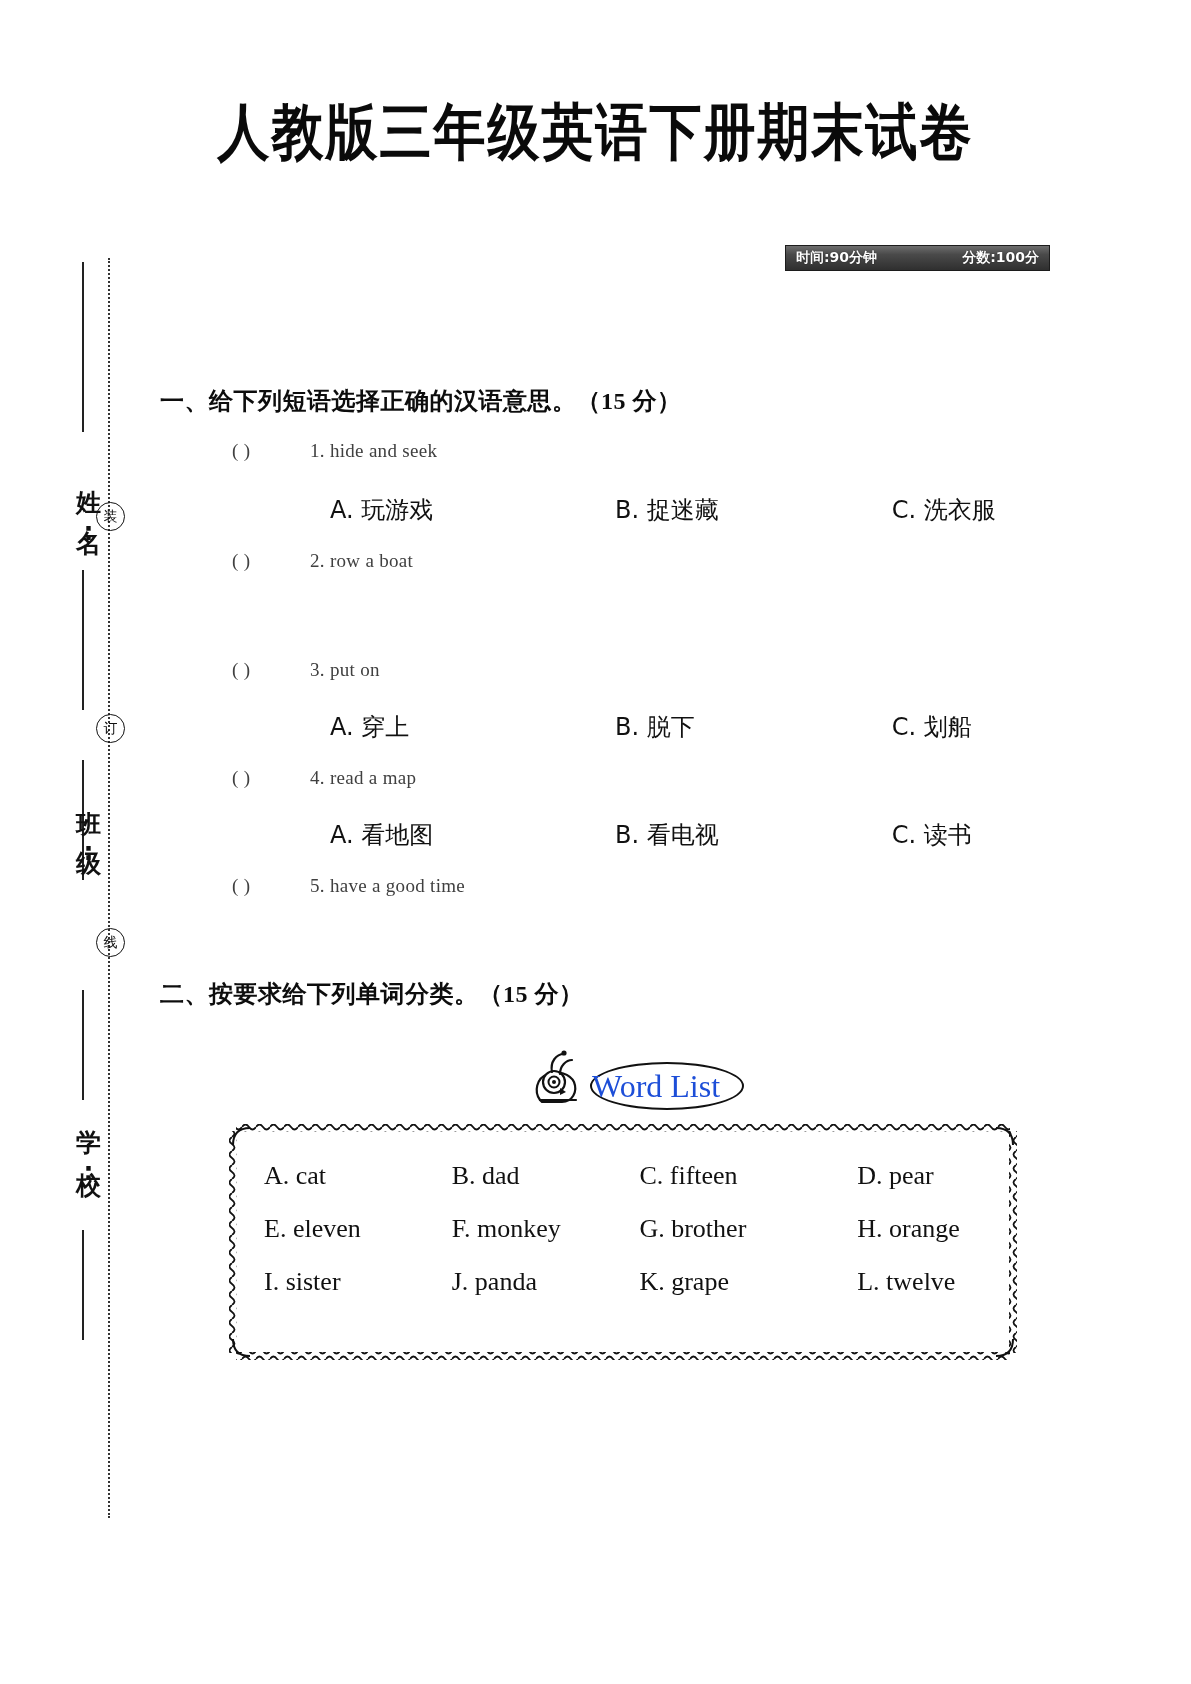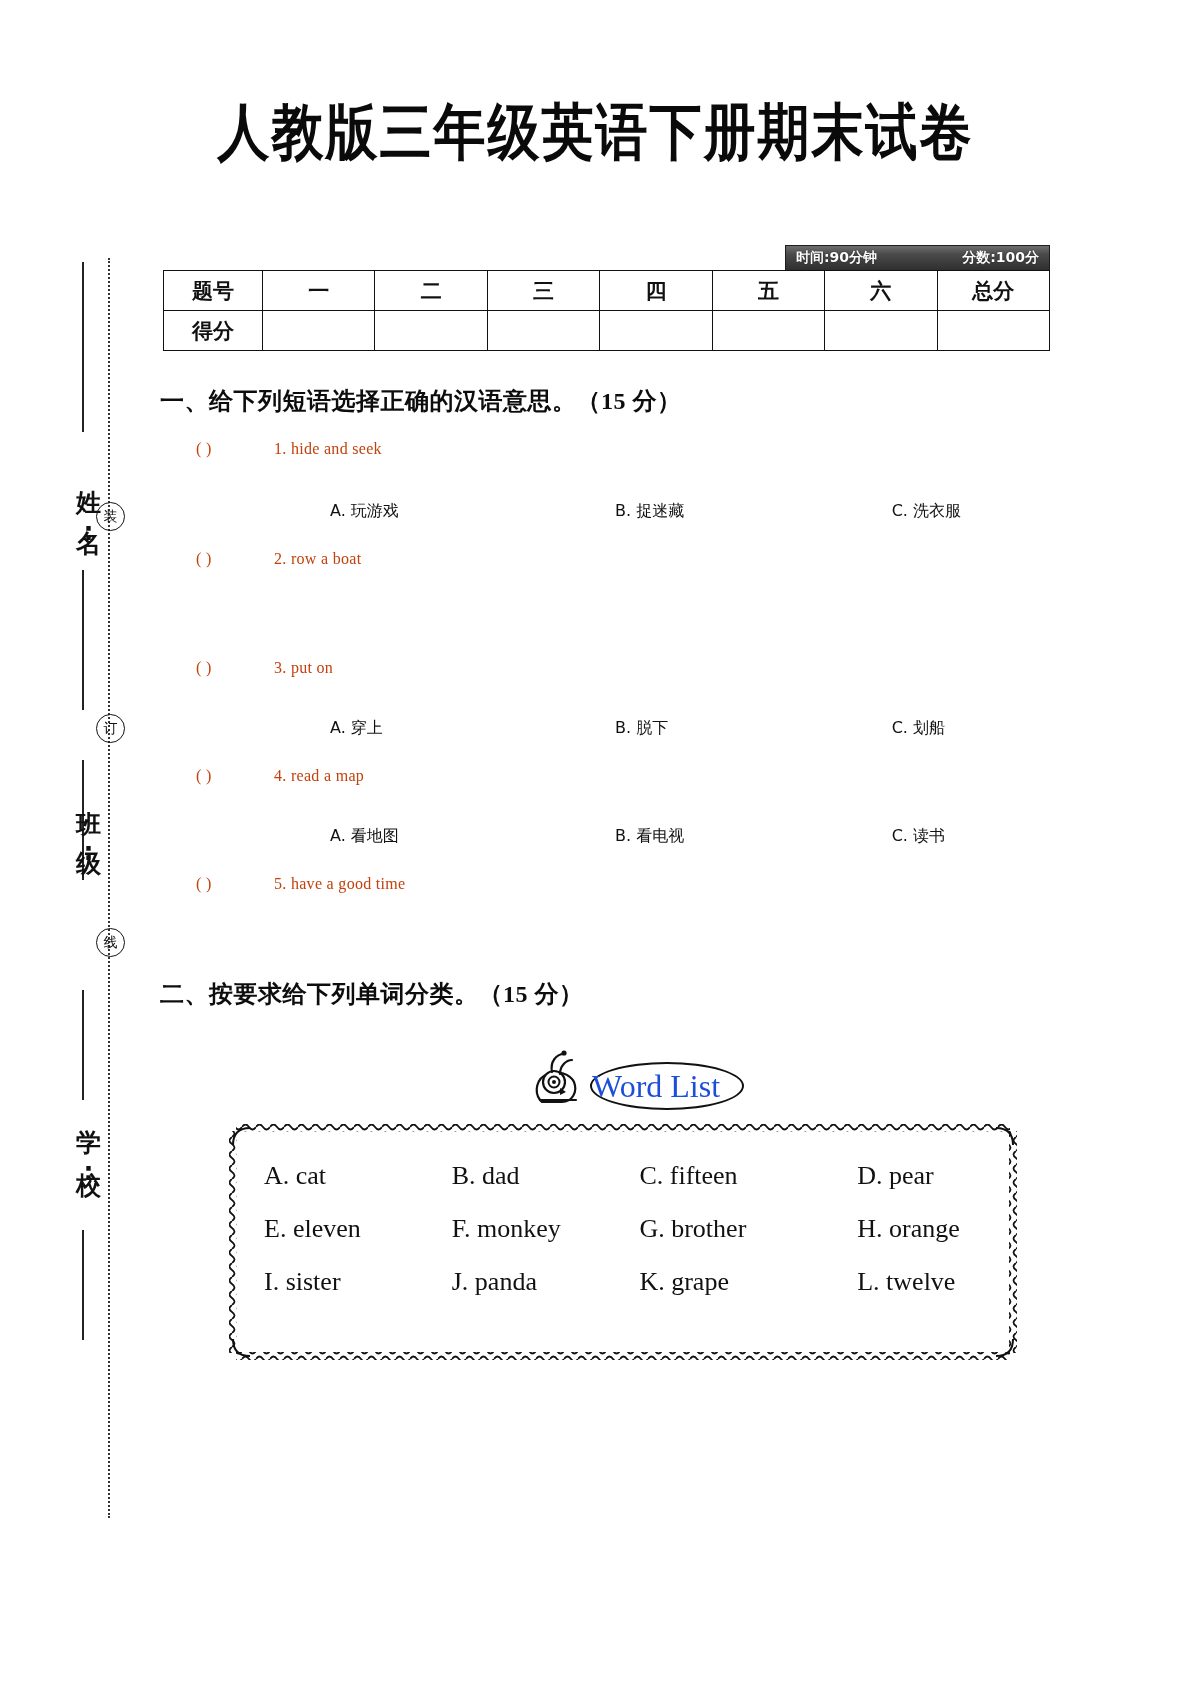--- a/index.html
+++ b/index.html
@@ -132,44 +132,45 @@
   }
   .sec-head .pts {
     font-family: "Liberation Serif", serif;
     font-weight: bold;
   }
 
   
   .q-stem {
     position: absolute;
     font-family: "Liberation Serif", serif;
-    font-size: 16px;
-    color: #c2410c;
+    font-size: 19px;
+    color: #404040;
     white-space: nowrap;
     letter-spacing: 0.3px;
+    margin-left: 36px;
   }
   .q-stem .paren {
     display: inline-block;
     width: 78px;
   }
   .opt-row {
     position: absolute;
     left: 330px;
     width: 700px;
     display: flex;
   }
   .opt {
     font-size: 25px;
     color: #111;
     white-space: nowrap;
     font-family: "Liberation Serif", serif;
   }
   .opt .cn {
     font-family: "DejaVu Sans", sans-serif;
-    font-size: 16px;
+    font-size: 24px;
   }
   .opt.a { width: 295px; }
   .opt.b { width: 300px; margin-left: 13px; }
   .opt.c { width: 150px; }
 
   
   .wl-wrap {
     position: absolute;
     left: 530px;
     top: 1048px;
@@ -259,44 +260,20 @@
 
   <div class="seal-circle" style="top:502px;">装</div>
   <div class="seal-circle" style="top:714px;">订</div>
   <div class="seal-circle" style="top:928px;">线</div>
 
   <div class="info-banner">
     <span>时间:90分钟</span>
     <span>分数:100分</span>
   </div>
 
-  <table class="score-table">
-    <tbody>
-        <tr>
-      <td class="lbl">题号</td>
-      <td>一</td>
-      <td>二</td>
-      <td>三</td>
-      <td>四</td>
-      <td>五</td>
-      <td>六</td>
-      <td>总分</td>
-    </tr>
-    <tr>
-      <td class="lbl">得分</td>
-      <td></td>
-      <td></td>
-      <td></td>
-      <td></td>
-      <td></td>
-      <td></td>
-      <td></td>
-    </tr>
-  </tbody>
-    </table>
 
   <div class="sec-head" style="left:160px;top:385px;">
     <span>一、给下列短语选择正确的汉语意思。</span><span class="pts">（15 分）</span>
   </div>
 
   <div class="q-stem" style="left:196px;top:440px;">
     <span class="paren">(      )</span><span>1.</span>
     <span>hide and seek</span>
   </div>
   <div class="opt-row" style="top:494px;">

